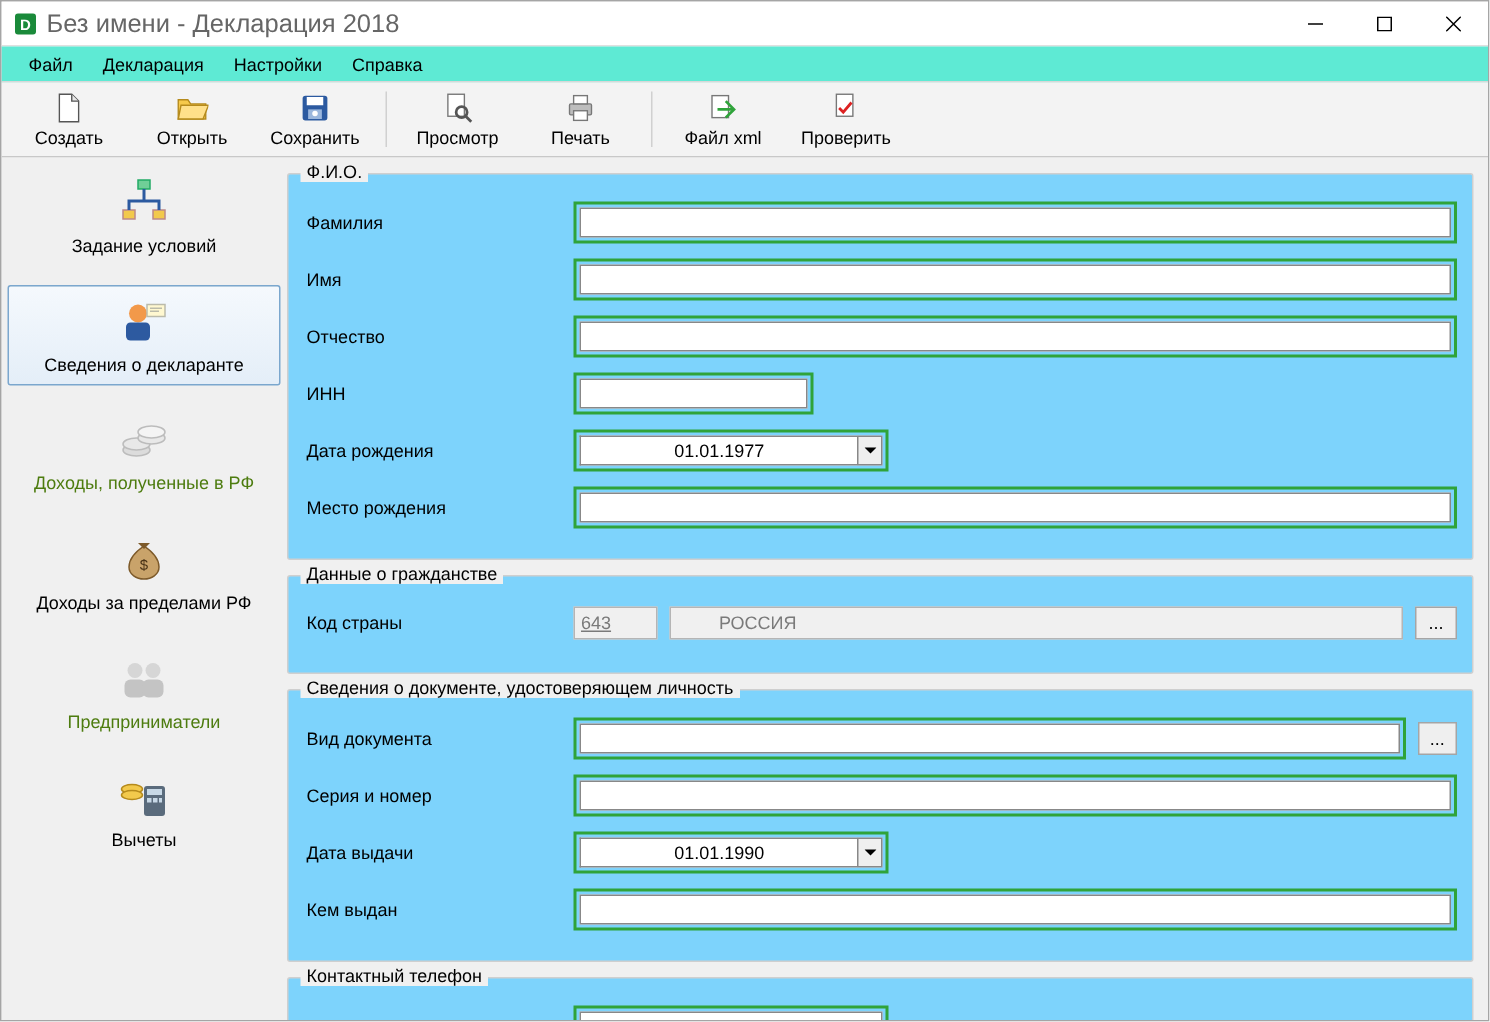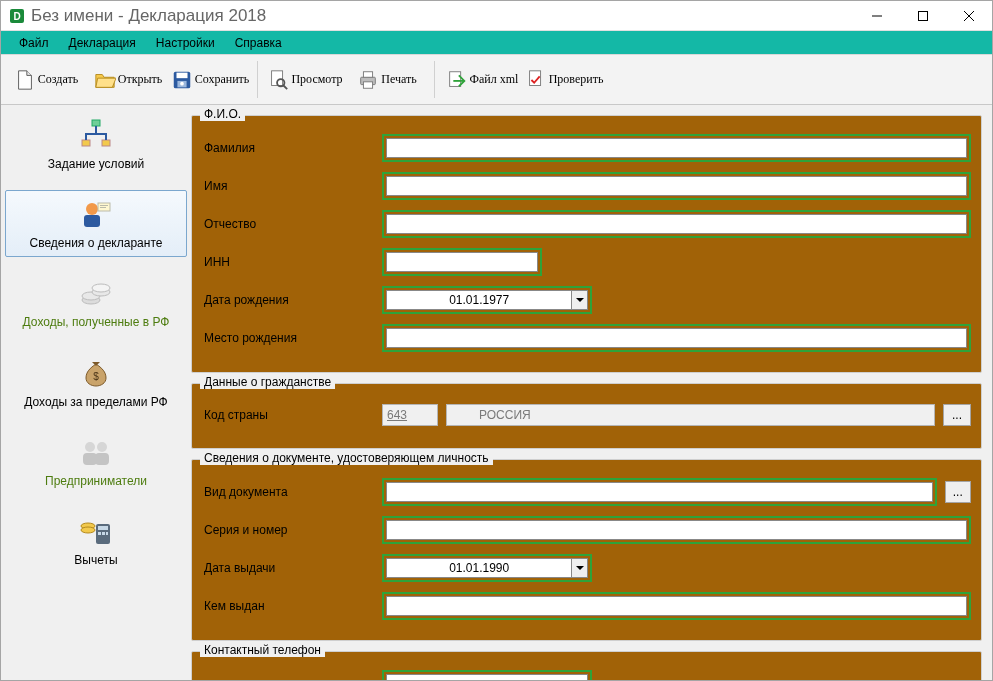--- a/index.html
+++ b/index.html
@@ -8,42 +8,42 @@
 
   
   .titlebar { height: 30px; background: #fff; display: flex; align-items: center; border-bottom: 1px solid #e0e0e0; }
   .titlebar .app-icon { width: 16px; height: 16px; margin: 0 6px 0 8px; }
   .titlebar .title { flex: 0 0 auto; color: #666; font-size: 17px; }
   .titlebar .spacer { flex: 1; }
   .ctrl-btn { width: 46px; height: 30px; display: flex; align-items: center; justify-content: center; }
   .ctrl-btn svg { display: block; }
 
   
-  .menubar { height: 24px; background: #14b8a6; display: flex; align-items: stretch; padding: 0 8px; border-bottom: 1px solid #d8d8d8; }
+  .menubar { height: 24px; background: #5eead4; display: flex; align-items: stretch; padding: 0 8px; border-bottom: 1px solid #d8d8d8; }
   .menu-item { padding: 0 10px; display: flex; align-items: center; cursor: default; }
 
   
   .toolbar { height: 50px; background: #f3f3f3; display: flex; align-items: stretch; border-bottom: 1px solid #c8c8c8; padding: 0 4px; }
-  .tool-btn { width: 80px; display: flex; align-items: center; justify-content: center; gap: 2px; margin: 2px 1px; border-radius: 2px; font-family: Liberation Serif, serif; }
+  .tool-btn { width: 80px; display: flex; flex-direction: column; align-items: center; justify-content: center; gap: 2px; margin: 2px 1px; border-radius: 2px; }
   .tool-icon { width: 22px; height: 22px; display: flex; align-items: center; justify-content: center; }
   .tool-sep { width: 1px; background: #d0d0d0; margin: 6px 6px; }
 
   
   .app-body { flex: 1; display: flex; background: #f0f0f0; overflow: hidden; }
   .sidebar { width: 190px; display: flex; flex-direction: column; align-items: stretch; padding: 6px 4px 0 4px; }
   .side-btn { display: flex; flex-direction: column; align-items: center; gap: 4px; padding: 6px 4px 6px 4px; margin-bottom: 12px; border: 1px solid transparent; }
   .side-btn.active { border: 1px solid #7ba7ce; background: linear-gradient(#f5f9fd, #e4eef8); border-radius: 2px; }
   .side-btn.disabled { color: #4d7c0f; }
   .side-icon { width: 36px; height: 36px; display: flex; align-items: center; justify-content: center; }
   .side-label { text-align: right; font-size: 12px; line-height: 1.1; }
 
   .content { flex: 1; overflow: auto; padding: 4px 10px 10px 0; }
 
   
-  .groupbox { border: 1px solid #cfcfcf; border-radius: 2px; margin: 6px 0 10px 0; padding: 8px 10px 10px 10px; position: relative; background: #a16207; }
+  .groupbox { border: 1px solid #cfcfcf; border-radius: 2px; margin: 6px 0 10px 0; padding: 8px 10px 10px 10px; position: relative; background: #7dd3fc; }
   .groupbox .legend { position: absolute; top: -9px; left: 8px; background: #f0f0f0; padding: 0 4px; color: #000; }
 
   .field-row { display: flex; align-items: center; min-height: 26px; margin: 10px 0; }
   .field-label { width: 180px; padding-left: 2px; }
   .ctrl-area { flex: 1; display: flex; align-items: center; gap: 8px; }
 
   
   .greenframe { border: 2px solid #2fa33a; padding: 2px; display: inline-flex; }
   .greenframe.full { width: 100%; }
   .greenframe.fit { width: auto; }

